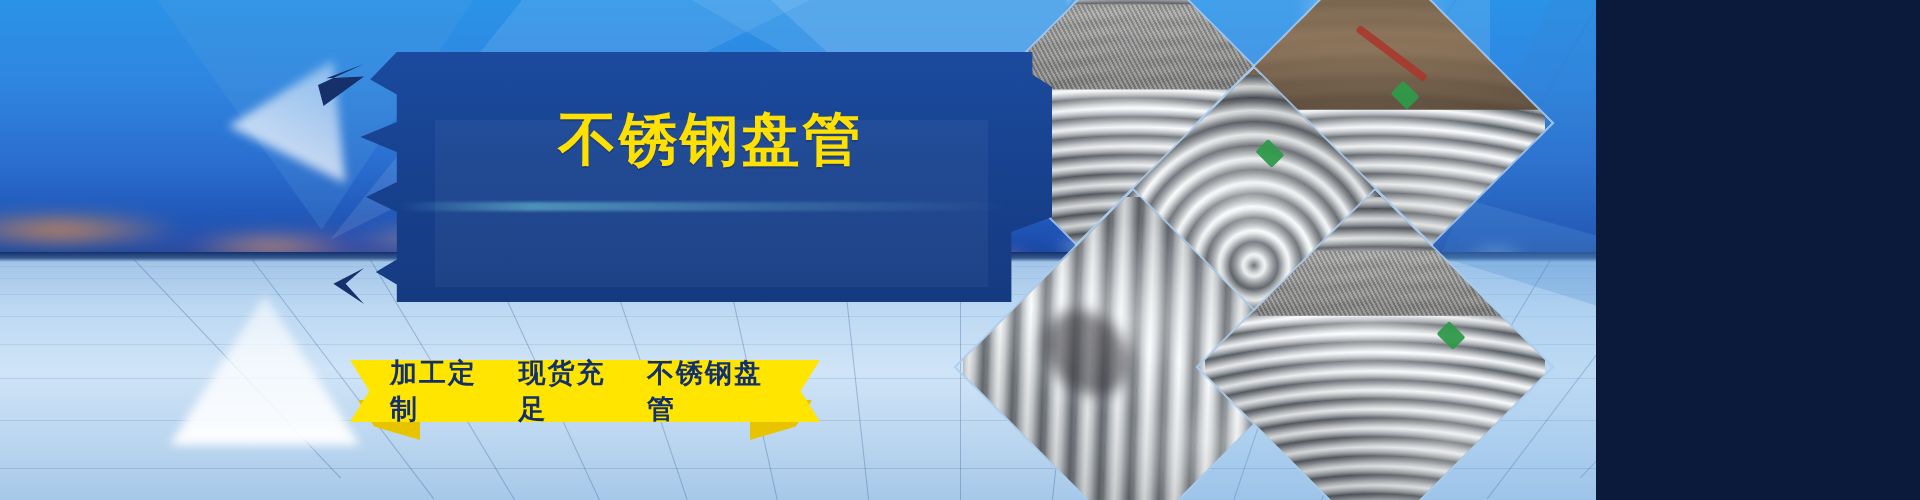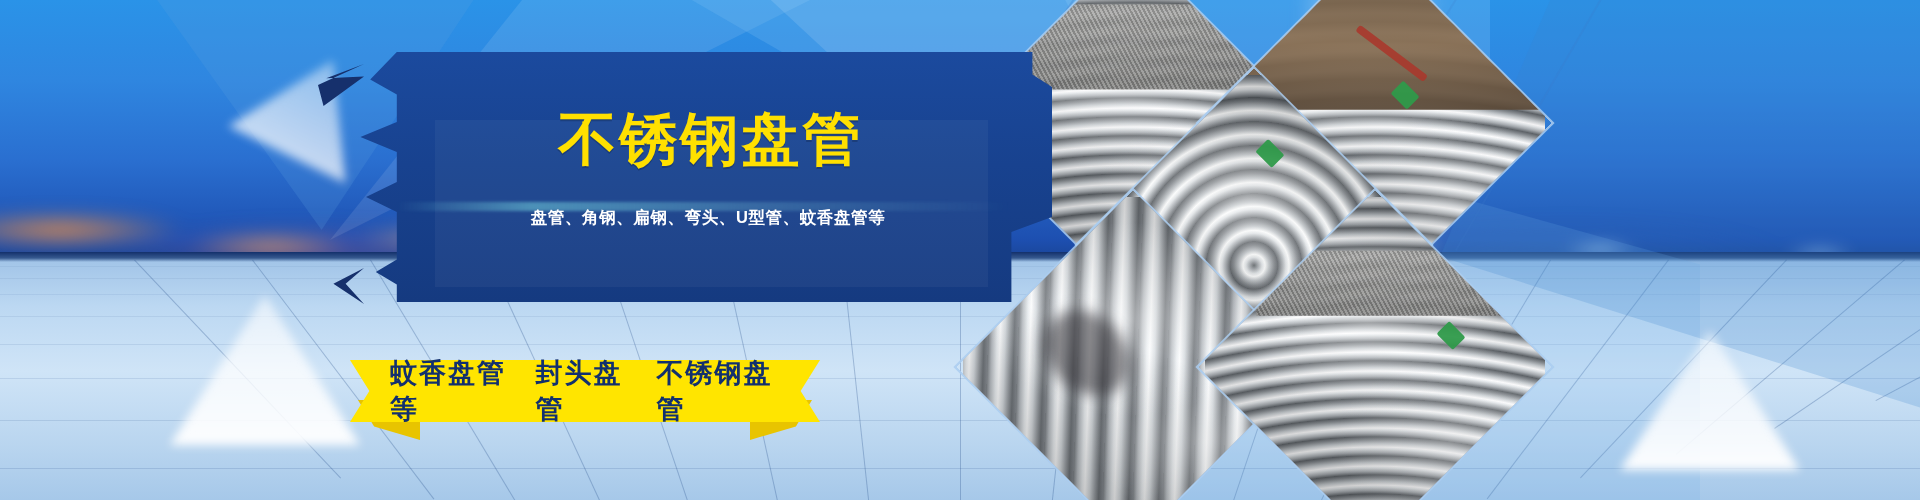--- a/index.html
+++ b/index.html
@@ -1,20 +1,20 @@
 <!DOCTYPE html>
 <html><head>
 <meta charset="utf-8">
 <style>
   html,body{margin:0;padding:0;background:#0b1a3a;}
   *{box-sizing:border-box;}
 
   .banner{
     position:relative;
-    width:1920px;height:500px;
+    width:1596px;height:500px;
     overflow:hidden;
     font-family:"Liberation Sans","DejaVu Sans",sans-serif;
   }
 
   
   .bg-sky{
     position:absolute;inset:0;
     background:
       linear-gradient(180deg,#2a93e8 0%,#2f86e0 16%,#2a6fd0 32%,#1d4fb0 48%,#15336f 58%,#0e2452 64%,#0b1c42 68%,#0b1c42 70%);
   }
@@ -373,30 +373,29 @@
   </div>
 
   <div class="panel-wrap">
     <div class="panel"></div>
     <div class="panel-inset"></div>
     <div class="panel-sheen"></div>
 
     <div class="title">不锈钢盘管</div>
 
     <div class="sub">
-      <div>盘管、角钢、扁钢、弯头、U型管、蚊香盘管等</div>
     </div>
   </div>
 
   <div class="ribbon-wrap">
     <div class="rib-tail left"></div>
     <div class="rib-tail right"></div>
     <div class="rib-end left"></div>
     <div class="rib-end right"></div>
     <div class="rib-body"></div>
     <div class="rib-text">
-      <span>蚊香盘管等</span>
-      <span>封头盘管</span>
+      <span>加工定制</span>
+      <span>现货充足</span>
       <span>不锈钢盘管</span>
     </div>
   </div>
 
 </div>
 
 </body></html>

